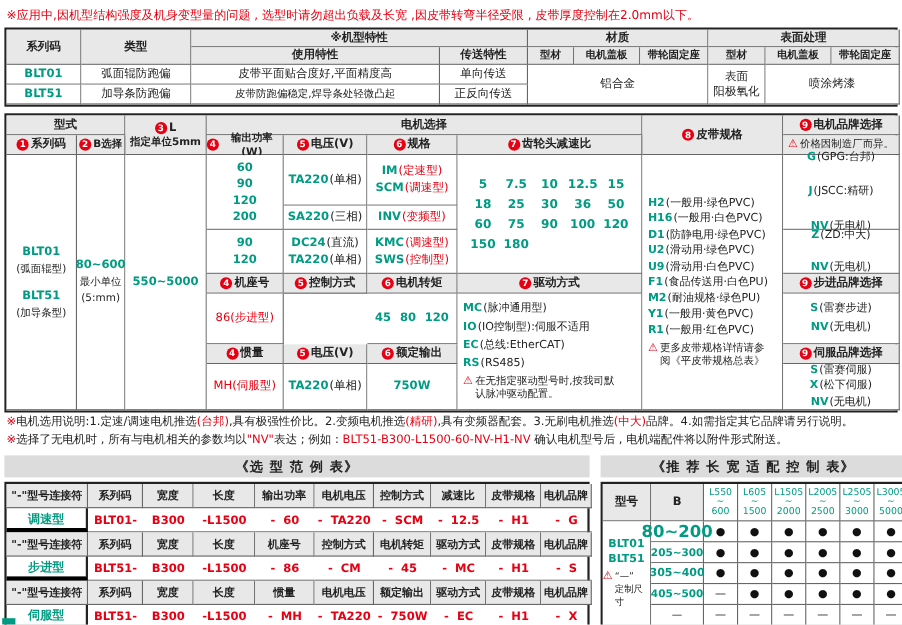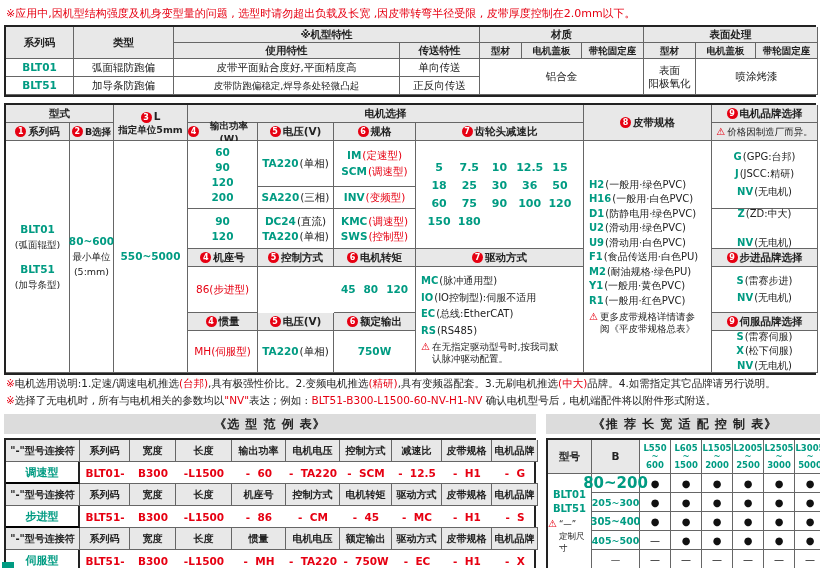--- a/index.html
+++ b/index.html
@@ -40,25 +40,25 @@
   .blist .desc{font-size:10px;}
   .notecell{display:flex;align-items:flex-start;margin-top:3px;font-size:9.5px;line-height:12px;text-align:left;}
   
   .noteline{font-size:10.5px;line-height:15px;padding:1px 2px;white-space:nowrap;}
   
   .bottom{display:flex;gap:10px;margin-top:5px;}
   .banner{background:#dcdcdc;font-weight:bold;font-size:12px;text-align:center;height:20px;line-height:20px;margin-bottom:4px;letter-spacing:1px;}
   .t3{grid-template-columns:74px 50px 46px 56px 54px 54px 52px 50px 50px 46px;grid-auto-rows:22px;border:2px solid #222;display:grid;width:532px;}
   .selh{background:#e8e8e8;font-weight:bold;border-right:1px solid #666;border-bottom:1px solid #666;display:flex;align-items:center;justify-content:center;font-size:10px;}
   .selv{border-right:none;border-bottom:1px solid #666;display:flex;align-items:center;justify-content:center;color:#e60012;font-weight:bold;font-size:10.5px;white-space:pre;}
-  .sellabel{border-right:2px solid #222;border-bottom:2px solid #000000;display:flex;align-items:center;justify-content:center;color:#009b82;font-weight:bold;font-size:11px;}
+  .sellabel{border-right:2px solid #222;border-bottom:4px solid #000000;display:flex;align-items:center;justify-content:center;color:#009b82;font-weight:bold;font-size:11px;}
   .contents{display:contents;}
   .t4{grid-template-columns:44px 48px 31px 31px 31px 31px 31px 31px;grid-template-rows:34px 19px 19px 19px 19px 19px;border:2px solid #222;display:grid;width:278px;}
   .fit-lh{display:flex;align-items:center;justify-content:center;border-right:1px solid #666;border-bottom:1px solid #666;
-          color:#009b82;font-weight:bold;font-size:8.5px;line-height:8.5px;white-space:pre-line;text-align:center;}
+          color:#009b82;font-weight:normal;font-size:8.5px;line-height:8.5px;white-space:pre-line;text-align:center;}
   .dotc{display:flex;align-items:center;justify-content:center;border-right:1px solid #666;border-bottom:1px solid #666;font-size:10px;color:#111;}
   .corner{position:absolute;left:2px;bottom:0;width:12px;height:6px;background:#009b82;}
 </style>
 </head>
 <body>
 
 <div class="page">
 
   <div class="note-top">※应用中,因机型结构强度及机身变型量的问题 , 选型时请勿超出负载及长宽 ,因皮带转弯半径受限 , 皮带厚度控制在2.0mm以下。</div>
 
@@ -281,21 +281,21 @@
           <div><span class="code">Y1</span><span class="desc">(一般用·黄色PVC)</span></div>
           <div><span class="code">R1</span><span class="desc">(一般用·红色PVC)</span></div>
         </div>
       <div class="notecell">
         <span class="tri">⚠</span>
           <span class="pre">更多皮带规格详情请参
 阅《平皮带规格总表》</span>
       </div>
     </div>
 
-    <div class="c col blist" style="grid-area:3/9/5/10;gap:3px">
+    <div class="c col blist" style="grid-area:3/9/5/10;gap:17px">
         <div><span class="code">G</span><span class="desc">(GPG:台邦)</span></div>
         <div><span class="code">J</span><span class="desc">(JSCC:精研)</span></div>
         <div><span class="code">NV</span><span class="desc">(无电机)</span></div>
       </div>
     <div class="c col blist" style="grid-area:5/9/6/10;gap:14px">
         <div><span class="code">Z</span><span class="desc">(ZD:中大)</span></div>
         <div><span class="code">NV</span><span class="desc">(无电机)</span></div>
       </div>
     <div class="c hd" style="grid-area:6/9/7/10">
       <span class="cnum">9</span>

